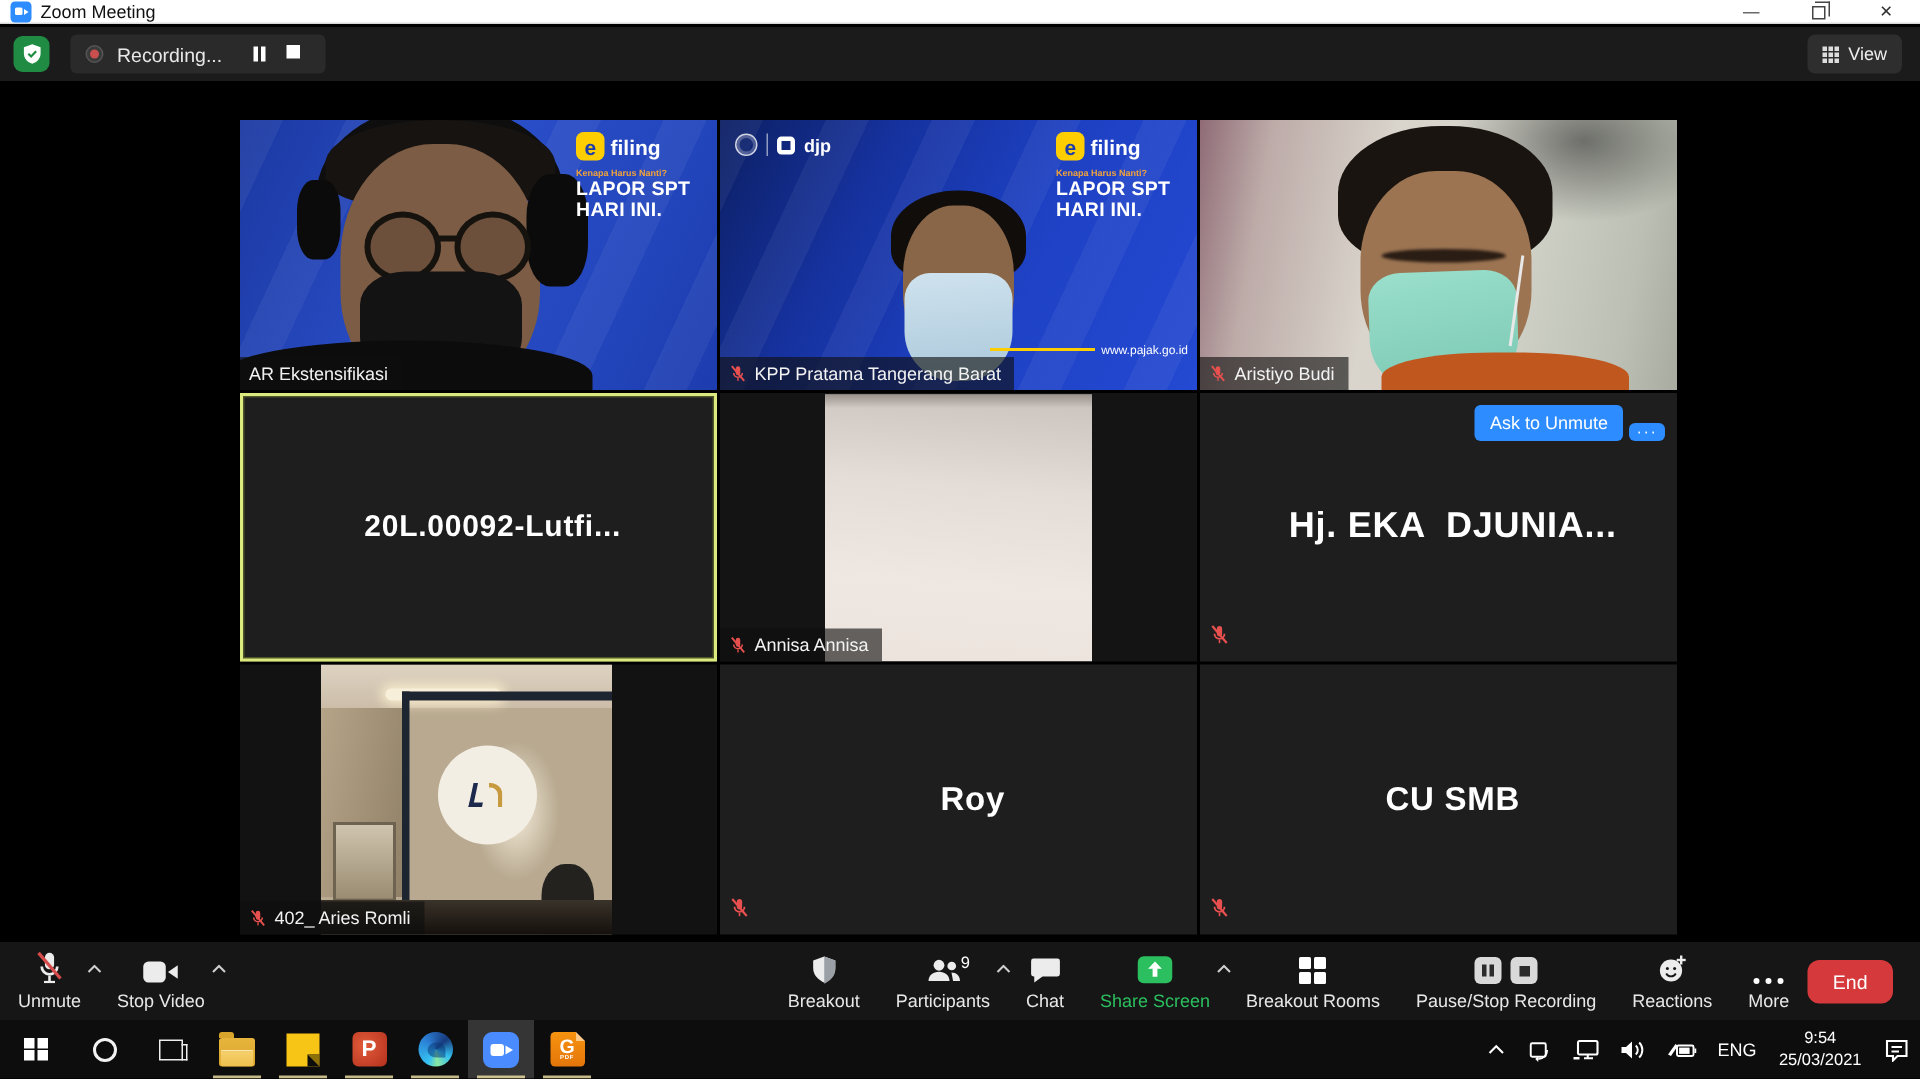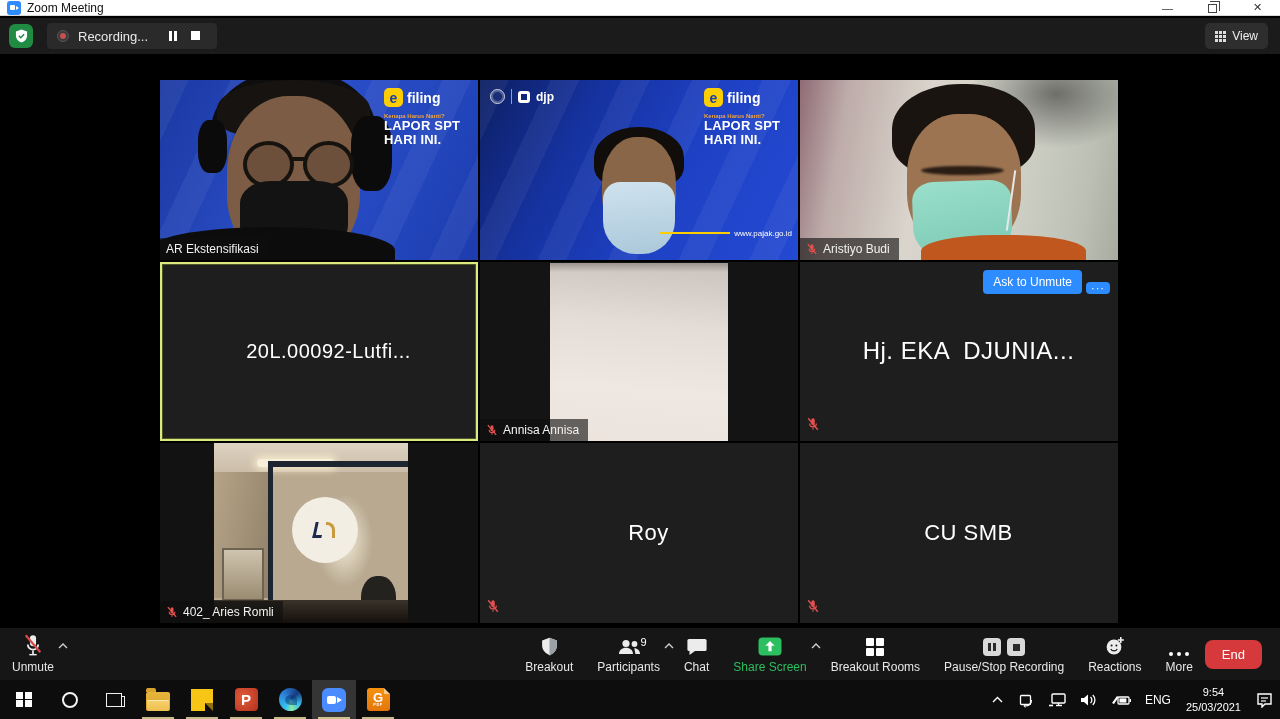--- a/index.html
+++ b/index.html
@@ -33,21 +33,21 @@
   .grid-icon { display:grid; grid-template-columns:repeat(3,3px); grid-template-rows:repeat(3,3px); gap:1px; }
   .grid-icon i { background:#ddd; }
 
   
   .videos { position:absolute; top:58px; left:0; width:1280px; height:570px; background:#000; }
   .grid { position:absolute; left:160px; top:22px; width:958px; height:543px; display:grid; grid-template-columns:repeat(3,1fr); grid-template-rows:repeat(3,1fr); gap:2px; }
   .tile { position:relative; background:#1e1e1e; overflow:hidden; }
   .tile.active { outline:2px solid #dbe97f; outline-offset:-2px; box-shadow:inset 0 0 0 3px rgba(170,190,60,.35); }
   .name-pill { position:absolute; left:0; bottom:0; background:rgba(15,15,15,.62); color:#f2f2f2; font-size:12px; padding:4px 9px 4px 6px; display:flex; align-items:center; gap:5px; max-width:92%; white-space:nowrap; }
   .mic-only { position:absolute; left:6px; bottom:6px; }
-  .center-name { position:absolute; inset:0; display:flex; align-items:center; justify-content:center; color:#fff; font-weight:normal; letter-spacing:.5px; white-space:pre;padding-left:19px; }
+  .center-name { position:absolute; inset:0; display:flex; align-items:center; justify-content:center; color:#fff; font-weight:bold; letter-spacing:.5px; white-space:pre;padding-left:19px; }
   .fs20 { font-size:20px; } .fs22 { font-size:22px; } .fs24 { font-size:24px; }
 
   
   .efiling { position:absolute; top:8px; right:8px; text-align:left; width:86px; }
   .ef-row { display:flex; align-items:center; gap:4px; }
   .ef-badge { width:19px; height:19px; background:#ffce00; border-radius:5px; color:#1a3db0; font-weight:bold; font-size:14px; display:flex; align-items:center; justify-content:center; }
   .ef-word { color:#fff; font-size:14px; font-weight:bold; }
   .ef-tagline { color:#f0a23c; font-size:6px; font-weight:bold; margin-top:6px; }
   .ef-line { color:#fff; font-size:13px; font-weight:800; line-height:1.05; letter-spacing:.2px; }
   
@@ -257,20 +257,33 @@
             <span class="ef-word">filing</span>
           </div>
           <div class="ef-tagline">Kenapa Harus Nanti?</div>
           <div class="ef-line">LAPOR SPT</div>
           <div class="ef-line">HARI INI.</div>
         </div>
         <div class="hair"></div>
         <div class="face"></div>
         <div class="mask"></div>
         <span class="website">www.pajak.go.id</span>
+        <div class="name-pill">
+          <span class="muted-mic">
+            <svg width="12" height="12" viewBox="0 0 16 16">
+                <g fill="#e6504f">
+                  <rect x="6" y="1.5" width="4" height="8" rx="2"></rect>
+                  <path d="M3.5 7.5a4.5 4.5 0 0 0 9 0h-1.4a3.1 3.1 0 0 1-6.2 0z"></path>
+                  <rect x="7.4" y="12" width="1.2" height="2.6"></rect>
+                </g>
+                <line x1="2.5" y1="1.5" x2="13.5" y2="14.5" stroke="#e6504f" stroke-width="1.7"></line>
+              </svg>
+          </span>
+          <span>KPP Pratama Tangerang Barat</span>
+        </div>
       </div>
 
       <div class="tile t-ari">
         <div class="shade"></div>
         <div class="hair"></div>
         <div class="face"></div>
         <div class="brow"></div>
         <div class="mask"></div>
         <div class="shirt"></div>
         <div class="wire"></div>
@@ -400,20 +413,32 @@
               <rect x="5" y="16.3" width="6" height="1.2"></rect>
             </g>
             <line x1="2" y1="1" x2="14" y2="15" stroke="#d64b4b" stroke-width="1.8"></line>
           </svg>
       </span>
       <span>Unmute</span>
       <span class="chev"><svg width="10" height="6" viewBox="0 0 10 6">
             <path d="M1 5l4-4 4 4" fill="none" stroke="#cfcfcf" stroke-width="1.4"></path>
           </svg></span>
     </div>
+    <div class="tb-item">
+      <span class="tb-icon">
+        <svg width="24" height="16" viewBox="0 0 24 16">
+            <rect x="0.5" y="1" width="15" height="14" rx="3.5" fill="#ececec"></rect>
+            <path d="M17 8l6.5-4.5v9z" fill="#ececec"></path>
+          </svg>
+      </span>
+      <span>Stop Video</span>
+      <span class="chev"><svg width="10" height="6" viewBox="0 0 10 6">
+            <path d="M1 5l4-4 4 4" fill="none" stroke="#cfcfcf" stroke-width="1.4"></path>
+          </svg></span>
+    </div>
 
     <span class="sp-mid"></span>
 
     <div class="tb-item">
       <span class="tb-icon">
         <svg width="17" height="19" viewBox="0 0 16 18">
             <path d="M8 .6l7 2.6v4.6c0 4.7-3 7.5-7 9.4-4-1.9-7-4.7-7-9.4V3.2z" fill="#ececec"></path>
             <path d="M8 .6v17.2c4-1.9 7-4.7 7-9.4V3.2z" fill="#9aa0a6"></path>
           </svg>
       </span>

